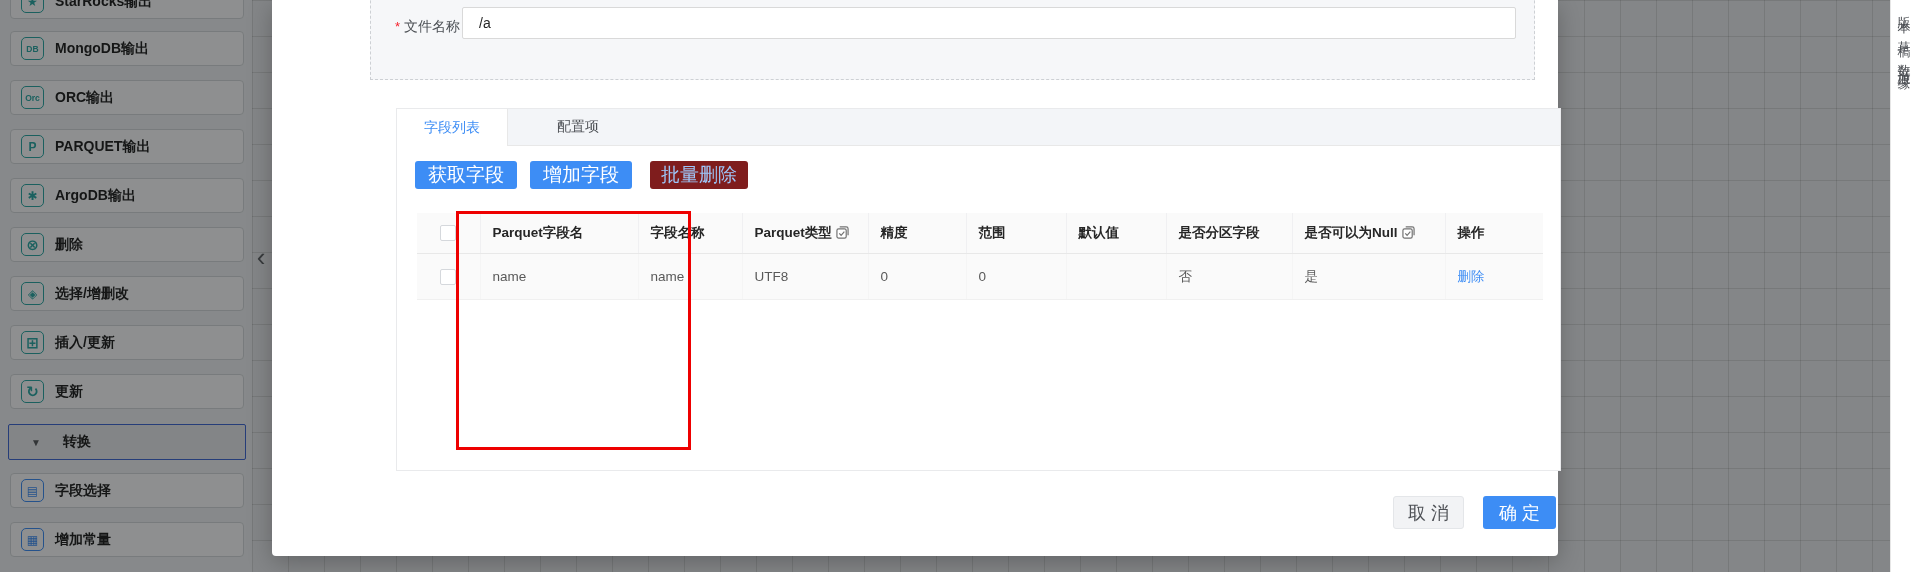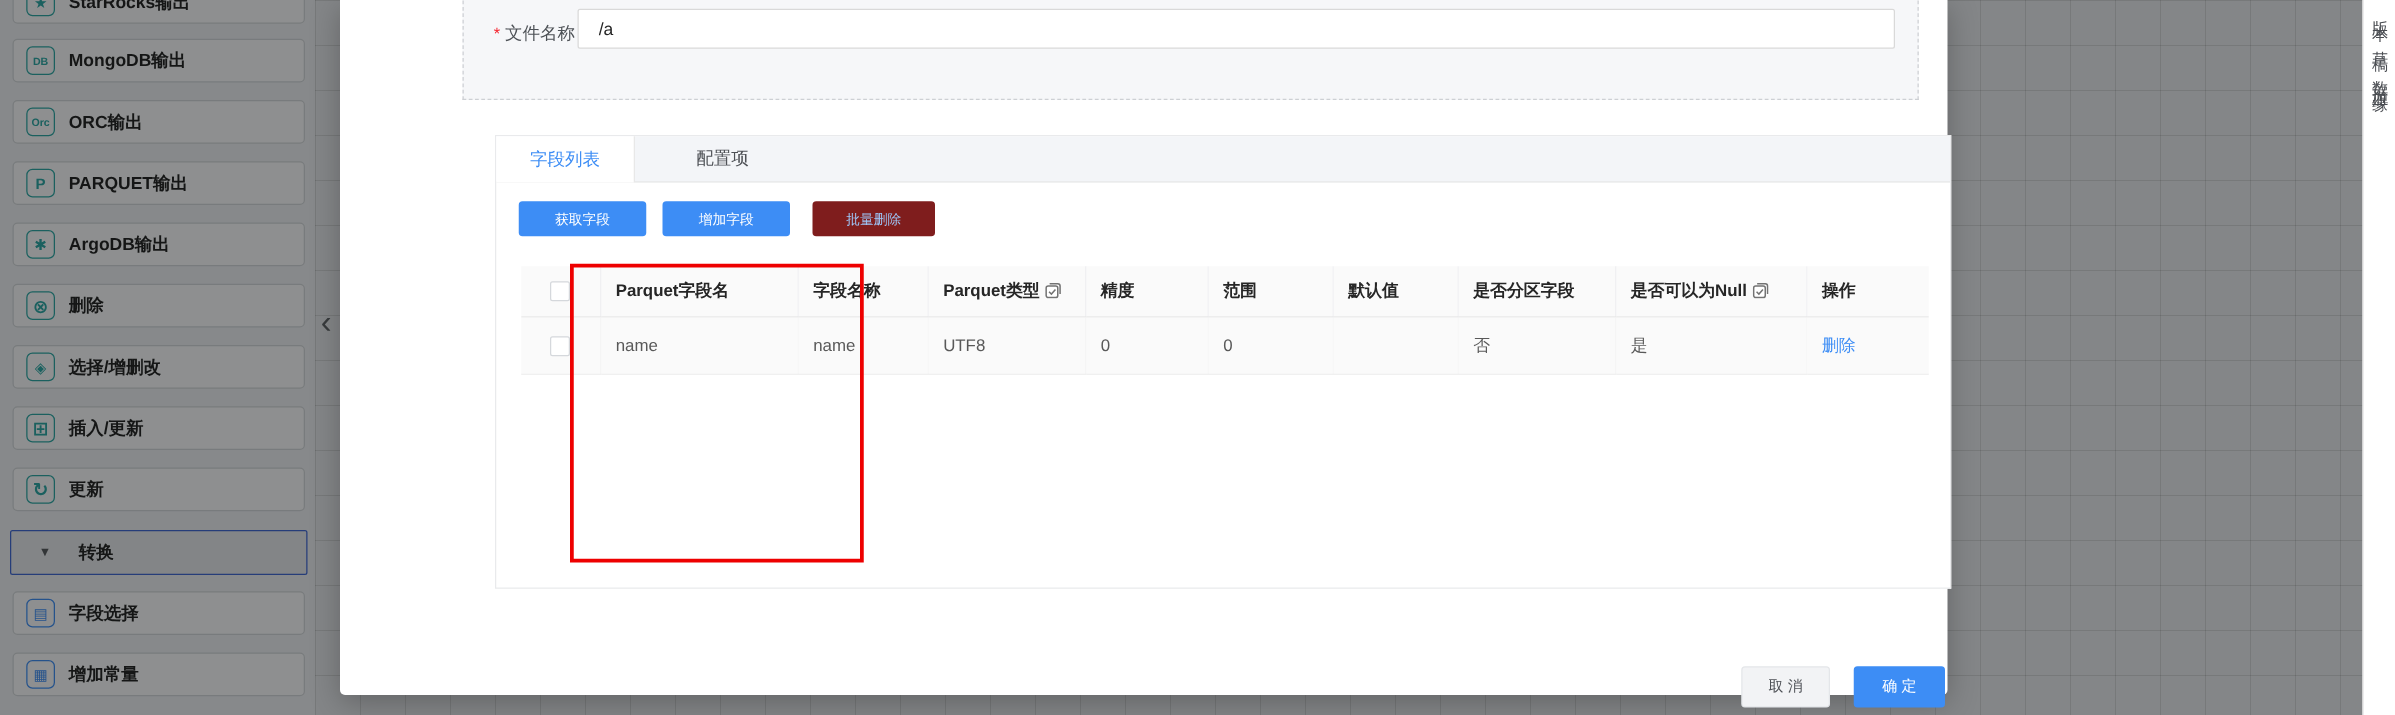--- a/index.html
+++ b/index.html
@@ -68,21 +68,21 @@
   .tab-card{
     position:absolute;left:98px;top:108px;width:1165px;height:363px;box-sizing:border-box;
     border:1px solid #e9eaec;background:#fff;margin-left:26px;
   }
   .tab-bar{height:36px;background:#f3f5f8;border-bottom:1px solid #e8e8e8;display:flex;}
   .tab{height:36px;display:flex;align-items:center;justify-content:center;font-size:14px;cursor:pointer;}
   .tab.active{width:110px;background:#fff;color:#3d8df5;border-right:1px solid #e8e8e8;height:37px;}
   .tab.inactive{width:140px;color:#4e5156;}
   .btn{
     position:absolute;height:28px;border:none;border-radius:3px;cursor:pointer;
-    font-size:11px;font-family:inherit;
+    font-size:19px;font-family:inherit;
   }
   .btn.primary{background:#3d8df5;color:#fff;}
   .btn.disabled{background:#7f1d1d;color:#9ec6f8;cursor:not-allowed;}
   .btn-fetch{left:18px;top:52px;width:102px;}
   .btn-add{left:133px;top:52px;width:102px;}
   .btn-batch{left:253px;top:52px;width:98px;}
   
   .grid-table{
     position:absolute;left:20px;top:104px;width:1126px;border-collapse:collapse;table-layout:fixed;
   }
@@ -105,21 +105,21 @@
   }
   .link{color:#3d8df5;cursor:pointer;}
   .h-icon{vertical-align:-2px;margin-left:4px;cursor:pointer;}
   
   .red-box{
     position:absolute;left:184px;top:211px;width:235px;height:239px;box-sizing:border-box;
     border:3px solid #ee0000;z-index:20;pointer-events:none;
   }
   
   .f-btn{
-    position:absolute;top:533px;height:33px;border-radius:3px;font-size:12px;
+    position:absolute;top:496px;height:33px;border-radius:3px;font-size:18px;
     font-family:inherit;border:none;cursor:pointer;
   }
   .f-cancel{left:1121px;width:71px;background:#f2f3f5;color:#4e5156;border:1px solid #e4e6e9;box-sizing:border-box;}
   .f-ok{left:1211px;width:73px;background:#3d8df5;color:#fff;}
   
   .right-rail{
     position:absolute;left:1890px;top:0;width:26px;height:572px;background:#fff;z-index:10;
     border-left:1px solid #e6e6e6;display:flex;flex-direction:column;align-items:center;
     padding-top:6px;box-sizing:border-box;gap:16px;
   }

